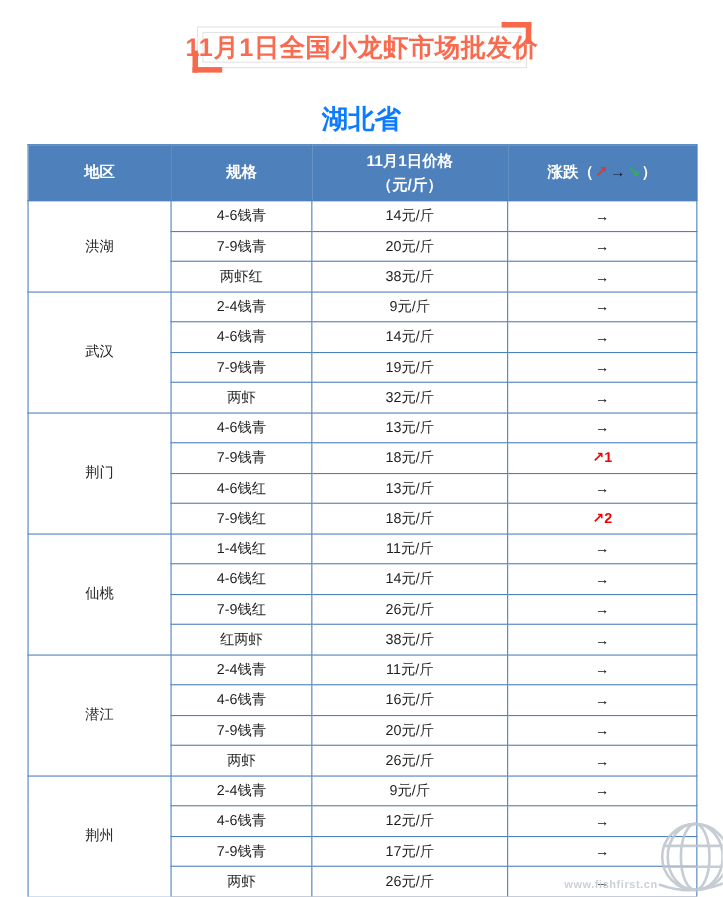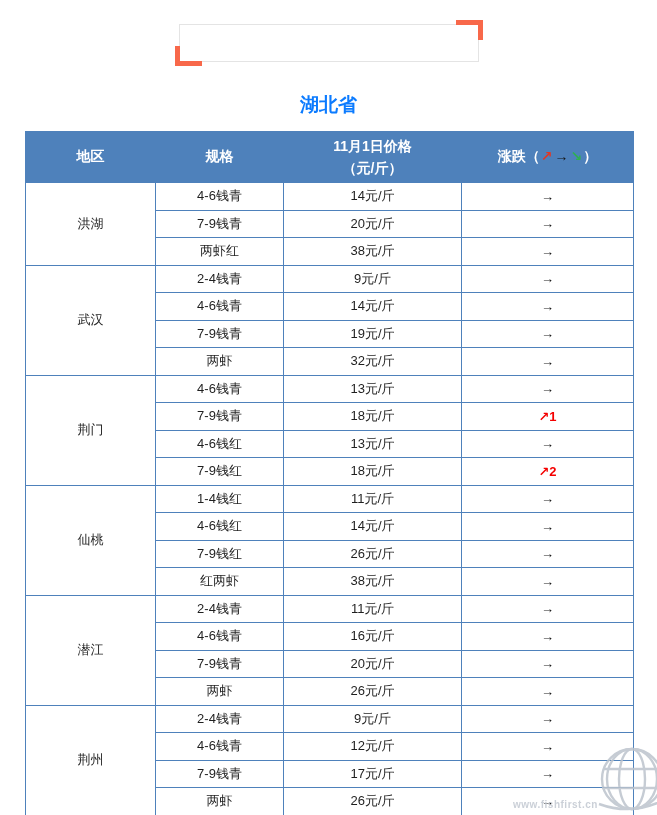--- a/index.html
+++ b/index.html
@@ -20,21 +20,21 @@
   .title-text{
     margin:0;font-size:23px;font-weight:bold;letter-spacing:.5px;
     color:var(--title-color,#fa6a4e);white-space:nowrap;
   }
   .corner{position:absolute;width:22px;height:15px;}
   .corner-tr{right:-5px;top:-5px;border-top:5px solid var(--bracket-color,#f8684a);border-right:5px solid var(--bracket-color,#f8684a);}
   .corner-bl{left:-5px;bottom:-5px;border-bottom:5px solid var(--bracket-color,#f8684a);border-left:5px solid var(--bracket-color,#f8684a);}
   
   .province{
     position:absolute;top:92px;left:0;width:657px;text-align:center;margin:0;
-    font-size:19px;font-weight:bold;color:var(--province-color,#0b7bff);
+    font-size:24px;font-weight:bold;color:var(--province-color,#0b7bff);
   }
   
   table.price-table{
     position:absolute;top:131px;left:25px;width:608px;
     border-collapse:collapse;table-layout:fixed;background:#fff;
   }
   table.price-table th{
     background:var(--header-bg,#4e81bb);color:#fff;
     font-size:14px;font-weight:bold;height:50px;padding:0;vertical-align:middle;
     border:1px solid var(--header-bg,#4e81bb);
@@ -66,20 +66,23 @@
     font-size:10px;font-weight:bold;letter-spacing:.5px;color:#c2c8d1;
   }
   .wm-globe{position:absolute;right:0;bottom:1px;width:68px;height:72px;}
 </style>
 </head>
 <body style="--title-color: #fa6a4e; --bracket-color: #f8684a; --province-color: #0b7bff; --header-bg: #4e81bb; --table-border: #4e81bb; --table-bottom: #203864; --up-color: #f40000; --down-color: #2eb050; --flat-color: #151515;">
 
 <div class="title-box">
   <span class="corner corner-tr"></span>
   <span class="corner corner-bl"></span>
+  <div class="title-inner">
+    <h1 class="title-text">11月1日全国小龙虾市场批发价</h1>
+  </div>
 </div>
 
 <h2 class="province">湖北省</h2>
 
 <table class="price-table">
   <colgroup>
     <col style="width:130px">
       <col style="width:128px">
       <col style="width:178px">
       <col style="width:172px">

